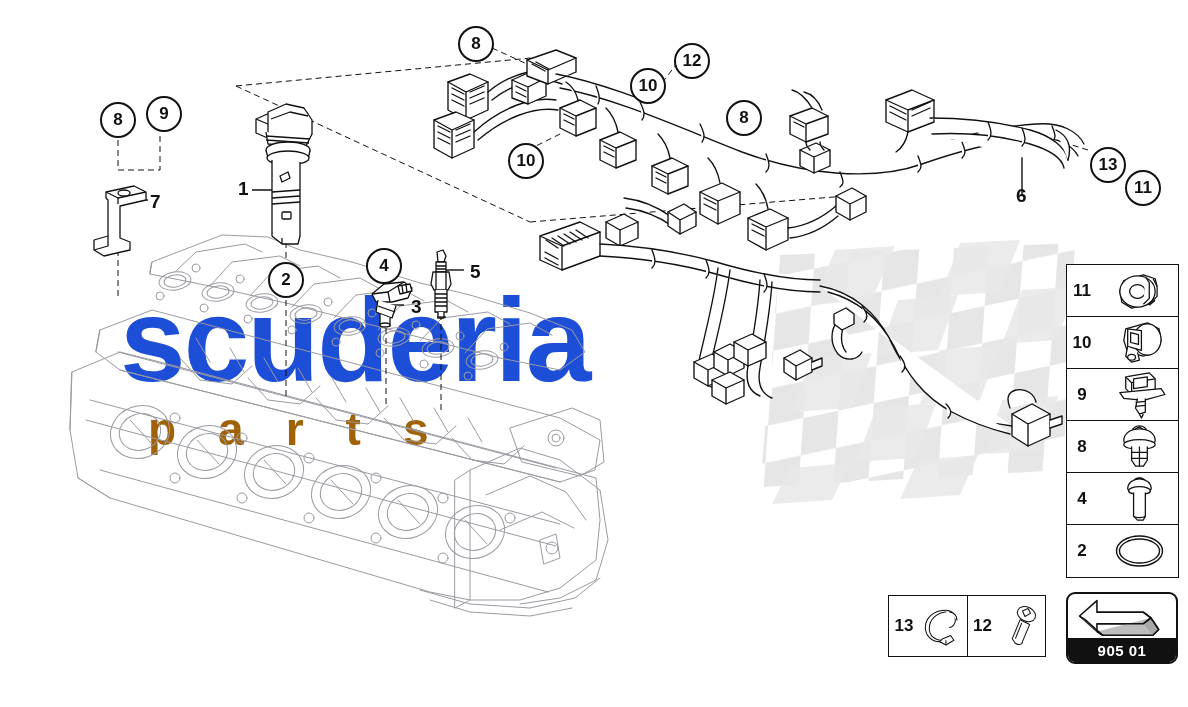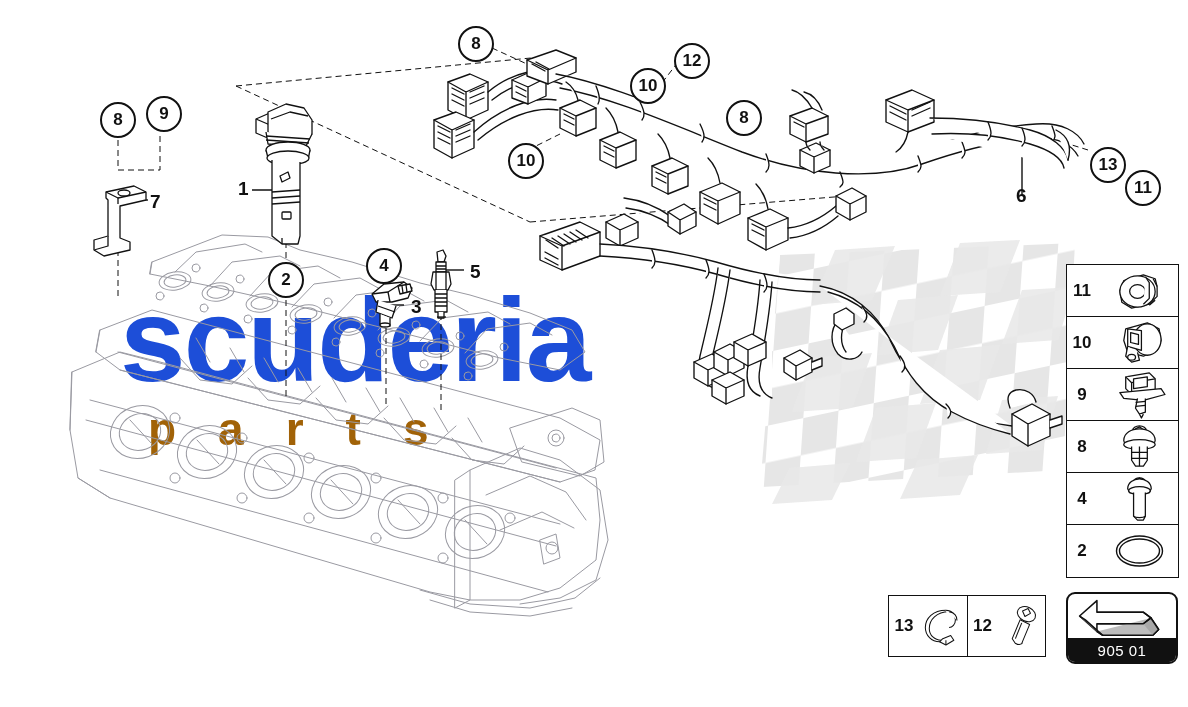--- a/index.html
+++ b/index.html
@@ -75,21 +75,21 @@
 
   
   .code-badge{
     position:absolute;left:1066px;top:592px;width:112px;height:72px;
     border:2px solid #111;border-radius:9px;background:#fff;overflow:hidden;z-index:50;
     box-sizing:border-box;
   }
   .code-arrow{position:absolute;left:0;top:0;width:100%;height:46px;}
   .code-text{
     position:absolute;left:0;bottom:0;width:100%;height:24px;background:#111;
-    color:#fff;font-size:15px;font-weight:normal;
+    color:#fff;font-size:15px;font-weight:bold;
     display:flex;align-items:center;justify-content:center;letter-spacing:.5px;
   }
 </style>
 </head>
 <body>
 
 <div id="stage">
 
   <svg class="layer" viewBox="0 0 1188 707">
     <defs>

